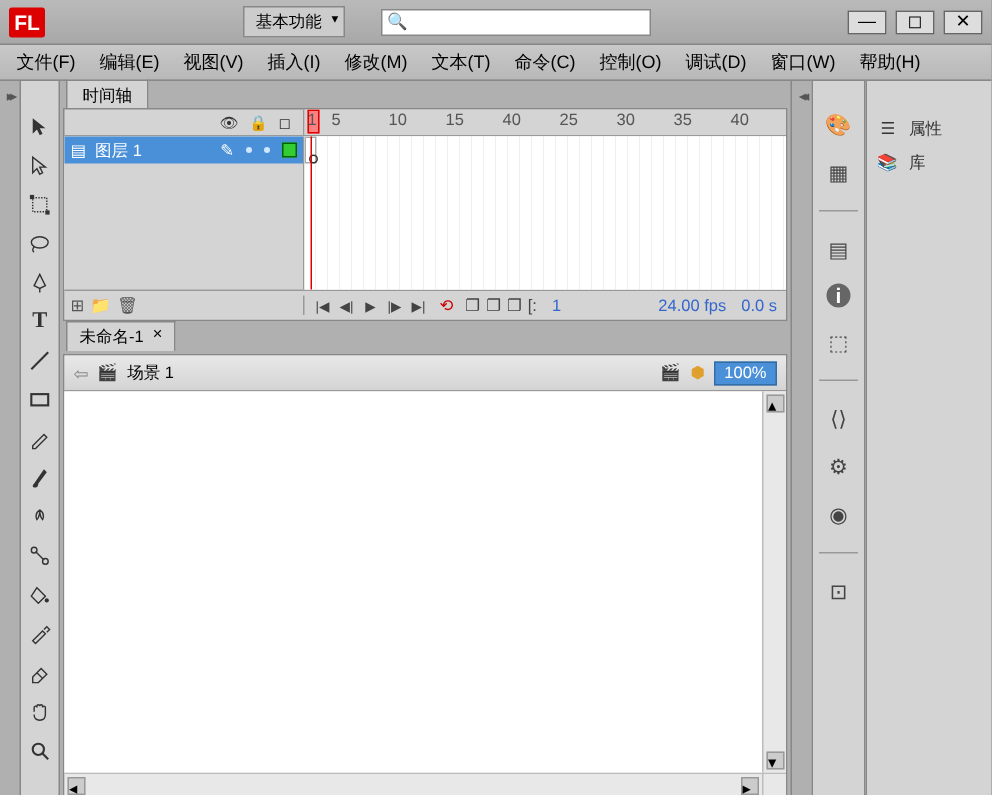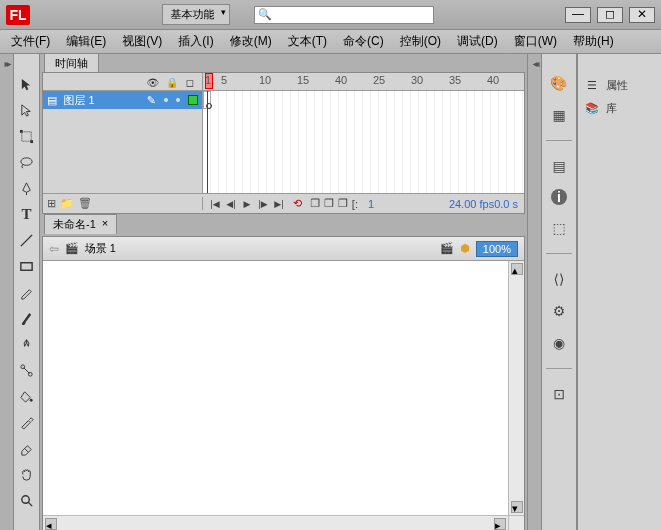--- a/index.html
+++ b/index.html
@@ -41,21 +41,21 @@
 .tl-frames{flex:1;position:relative;background:#fff}
 .frame-grid{position:absolute;inset:0;background:repeating-linear-gradient(90deg,#fff 0,#fff 7px,#eee 7px,#eee 8px)}
 .frame-cell1{position:absolute;left:0;top:0;width:8px;height:18px;border:1px solid #aaa;background:#fff}
 .frame-cell1::after{content:"";position:absolute;left:2px;top:11px;width:4px;height:4px;border:1px solid #333;border-radius:50%}
 .playhead-line{position:absolute;left:4px;top:0;bottom:0;width:1px;background:#d00}
 .tl-footer{height:20px;border-top:1px solid #999;display:flex;align-items:center;background:#d4d4d4}
 .tl-foot-left{width:160px;border-right:1px solid #999;display:flex;align-items:center;padding:0 4px;gap:4px}
 .tl-foot-left span{font-size:11px;color:#555}
 .tl-foot-right{flex:1;display:flex;align-items:center;padding:0 6px;gap:4px;font-size:10px;color:#444}
 .playback-btn{width:12px;height:12px;display:inline-flex;align-items:center;justify-content:center;font-size:9px}
-.tl-foot-info{margin-left:auto;display:flex;font-size:10px}
+.tl-foot-info{margin-left:auto;display:flex;gap:10px;font-size:10px}
 .doc-area{flex:1;margin:2px;border:1px solid #888;background:#d4d4d4;display:flex;flex-direction:column}
 .doc-tabs{height:20px;display:flex;align-items:flex-end;padding-left:4px;background:#b0b0b0}
 .doc-tab{background:#d4d4d4;border:1px solid #888;border-bottom:none;padding:2px 8px;font-size:11px;display:flex;gap:6px}
 .scene-bar{height:24px;background:linear-gradient(#e8e8e8,#d4d4d4);display:flex;align-items:center;padding:0 6px;border-bottom:1px solid #999;gap:6px}
 .scene-ico{color:#888;font-size:12px}
 .clapper{color:#5aa0e0}
 .scene-right{margin-left:auto;display:flex;align-items:center;gap:6px}
 .zoom-box{background:#4a90d9;color:#fff;border:1px solid #356da3;padding:1px 6px;font-size:11px}
 .stage-wrap{flex:1;display:flex;background:#fff}
 .stage{flex:1;background:#fff;position:relative}

